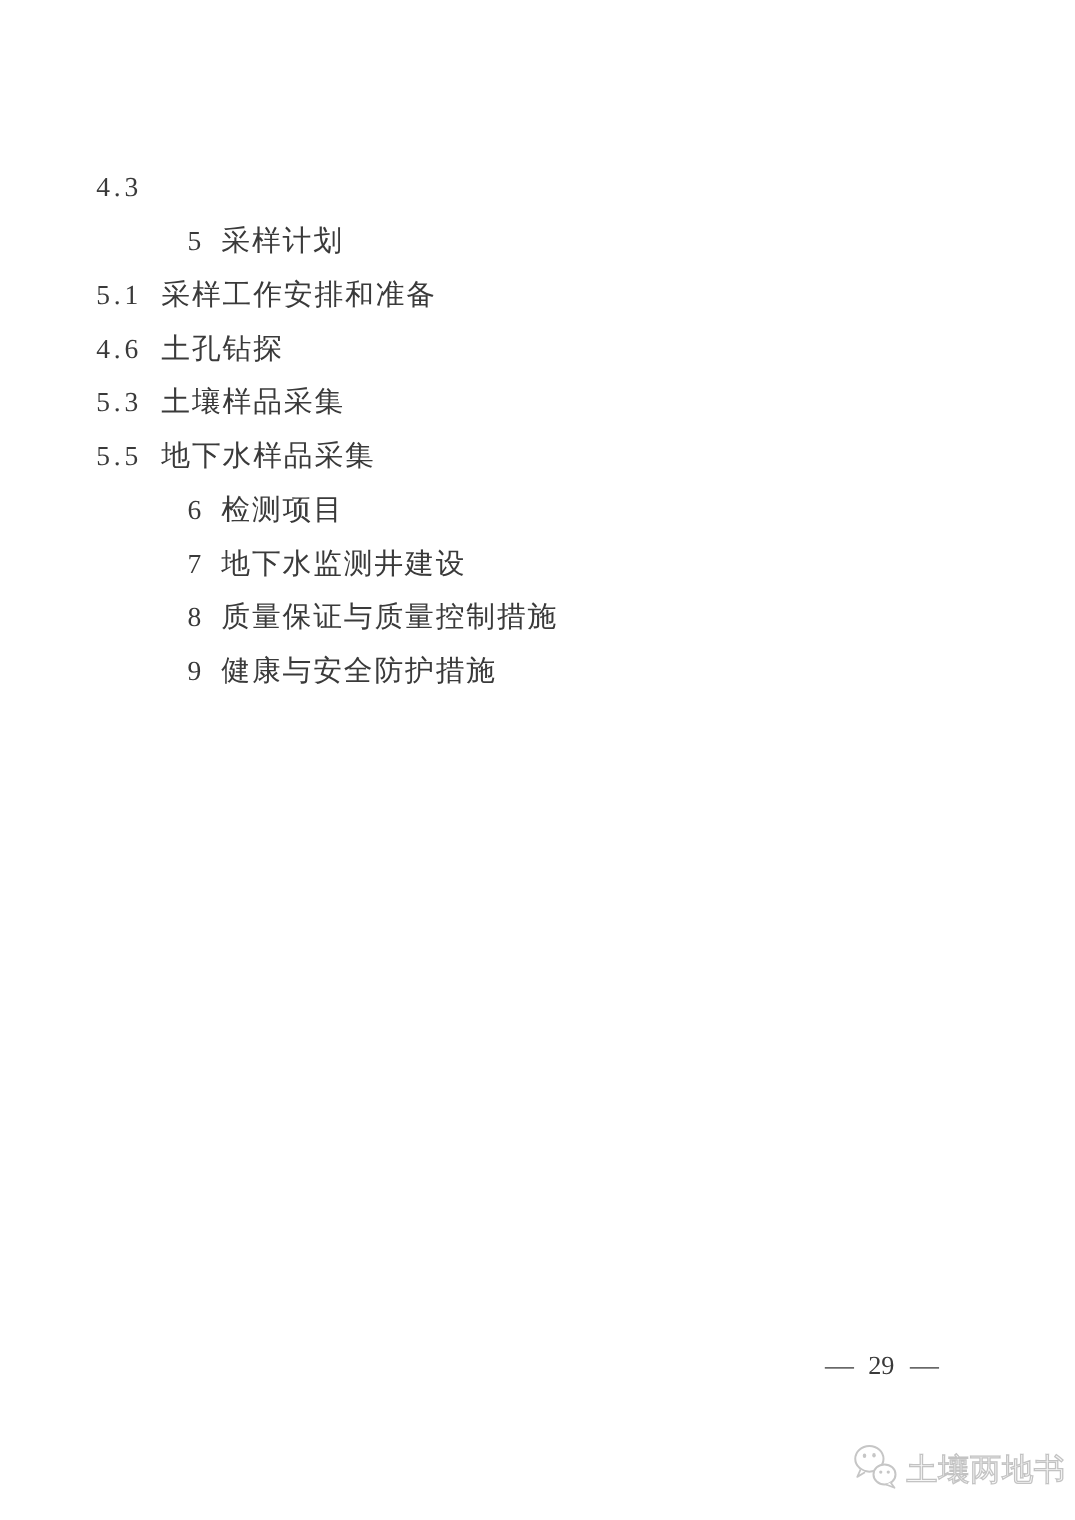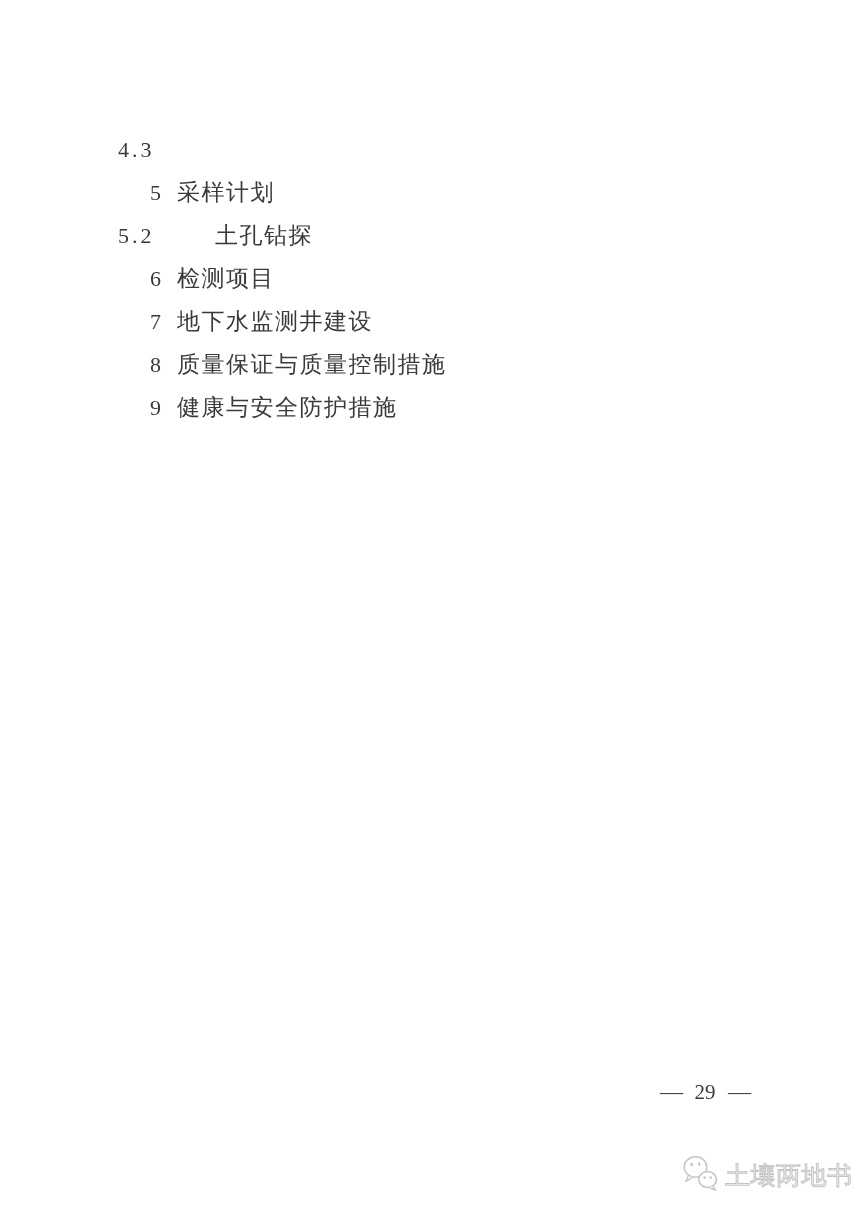--- a/index.html
+++ b/index.html
@@ -23,21 +23,21 @@
   }
   .toc-row {
     display: flex;
     align-items: center;
     height: 43px;
     font-size: 23px;
     color: #3a3a3a;
     white-space: nowrap;
   }
   .toc-row.lvl1 { padding-left: 150px; }
-  .toc-row.lvl2 { padding-left: 118px; gap: 45px; }
+  .toc-row.lvl2 { padding-left: 77px; }
   .toc-num {
     font-size: 22px;
     flex: 0 0 auto;
   }
   .lvl1 .toc-num { width: 27px; }
   .lvl2 .toc-num { width: 52px; letter-spacing: 3px; }
   .toc-label {
     letter-spacing: 1.5px;
   }
   .footer {
@@ -82,28 +82,40 @@
 
     <div class="toc-row lvl2">
       <span class="toc-num">4.3</span>
     </div>
 
     <div class="toc-row lvl1">
       <span class="toc-num">5</span>
       <span class="toc-label">采样计划</span>
     </div>
 
+    <div class="toc-row lvl2">
+      <span class="toc-num">5.1</span>
+      <span class="toc-label">采样工作安排和准备</span>
+    </div>
 
     <div class="toc-row lvl2">
-      <span class="toc-num">5.2</span>
+      <span class="toc-num">4.6</span>
       <span class="toc-label">土孔钻探</span>
     </div>
 
+    <div class="toc-row lvl2">
+      <span class="toc-num">5.3</span>
+      <span class="toc-label">土壤样品采集</span>
+    </div>
 
 
+    <div class="toc-row lvl2">
+      <span class="toc-num">5.5</span>
+      <span class="toc-label">地下水样品采集</span>
+    </div>
 
     <div class="toc-row lvl1">
       <span class="toc-num">6</span>
       <span class="toc-label">检测项目</span>
     </div>
 
     <div class="toc-row lvl1">
       <span class="toc-num">7</span>
       <span class="toc-label">地下水监测井建设</span>
     </div>

